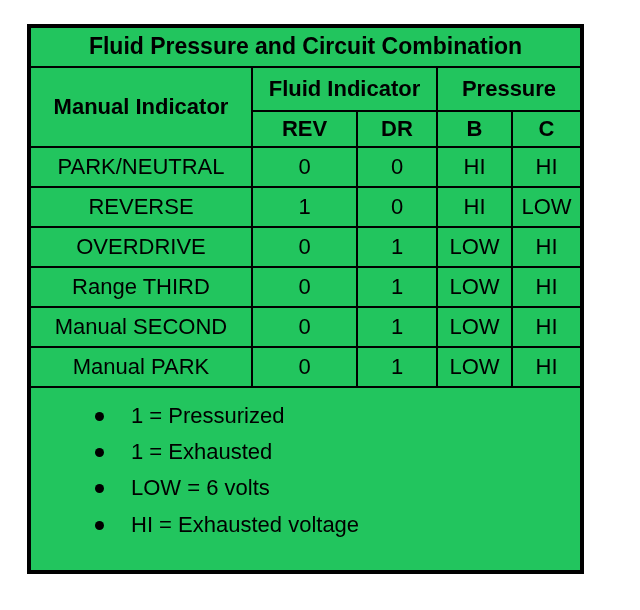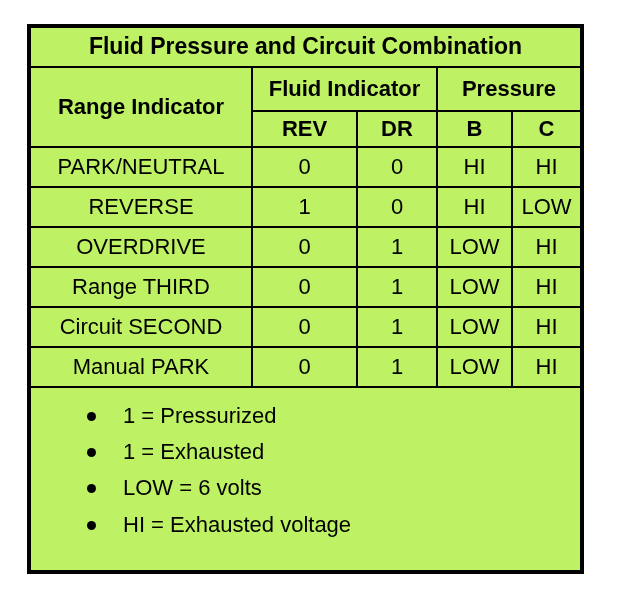--- a/index.html
+++ b/index.html
@@ -17,21 +17,21 @@
   }
   .doc-table-wrap {
     position: absolute;
     left: 27px;
     top: 24px;
   }
   table.pressure-table {
     border-collapse: collapse;
     table-layout: fixed;
     width: 553px;
-    background: #bef264;
+    background: #22c55e;
     border: 4px solid #000000;
   }
   table.pressure-table td,
   table.pressure-table th {
     border: 2px solid #000000;
     text-align: center;
     vertical-align: middle;
     padding: 0;
     font-size: 22px;
     line-height: 1.1;
@@ -60,21 +60,21 @@
   tr.data-row td {
     height: 38px;
     font-weight: normal;
   }
   tr.legend-row td {
     height: 182px;
     vertical-align: top;
     text-align: left;
   }
   ul.legend-list {
-    margin: 16px 0 0 8px;
+    margin: 16px 0 0 16px;
     padding: 0 0 0 48px;
     list-style: none;
   }
   ul.legend-list li {
     position: relative;
     padding-left: 36px;
     margin-bottom: 12px;
     font-size: 22px;
     font-weight: normal;
     white-space: nowrap;
@@ -99,21 +99,21 @@
       <col style="width:105px">
       <col style="width:80px">
       <col style="width:75px">
       <col style="width:70px">
     </colgroup>
     <tbody>
       <tr class="title-row">
         <td colspan="5">Fluid Pressure and Circuit Combination</td>
       </tr>
       <tr class="group-header-row">
-        <th rowspan="2" class="corner-header">Range Indicator</th>
+        <th rowspan="2" class="corner-header">Manual Indicator</th>
         <th colspan="2">Fluid Indicator</th>
         <th colspan="2">Pressure</th>
       </tr>
       <tr class="col-header-row">
         <th>REV</th>
         <th>DR</th>
         <th>B</th>
         <th>C</th>
       </tr>
 
@@ -139,21 +139,21 @@
         <td>HI</td>
       </tr>
       <tr class="data-row">
         <td>Range THIRD</td>
         <td>0</td>
         <td>1</td>
         <td>LOW</td>
         <td>HI</td>
       </tr>
       <tr class="data-row">
-        <td>Circuit SECOND</td>
+        <td>Manual SECOND</td>
         <td>0</td>
         <td>1</td>
         <td>LOW</td>
         <td>HI</td>
       </tr>
       <tr class="data-row">
         <td>Manual PARK</td>
         <td>0</td>
         <td>1</td>
         <td>LOW</td>

